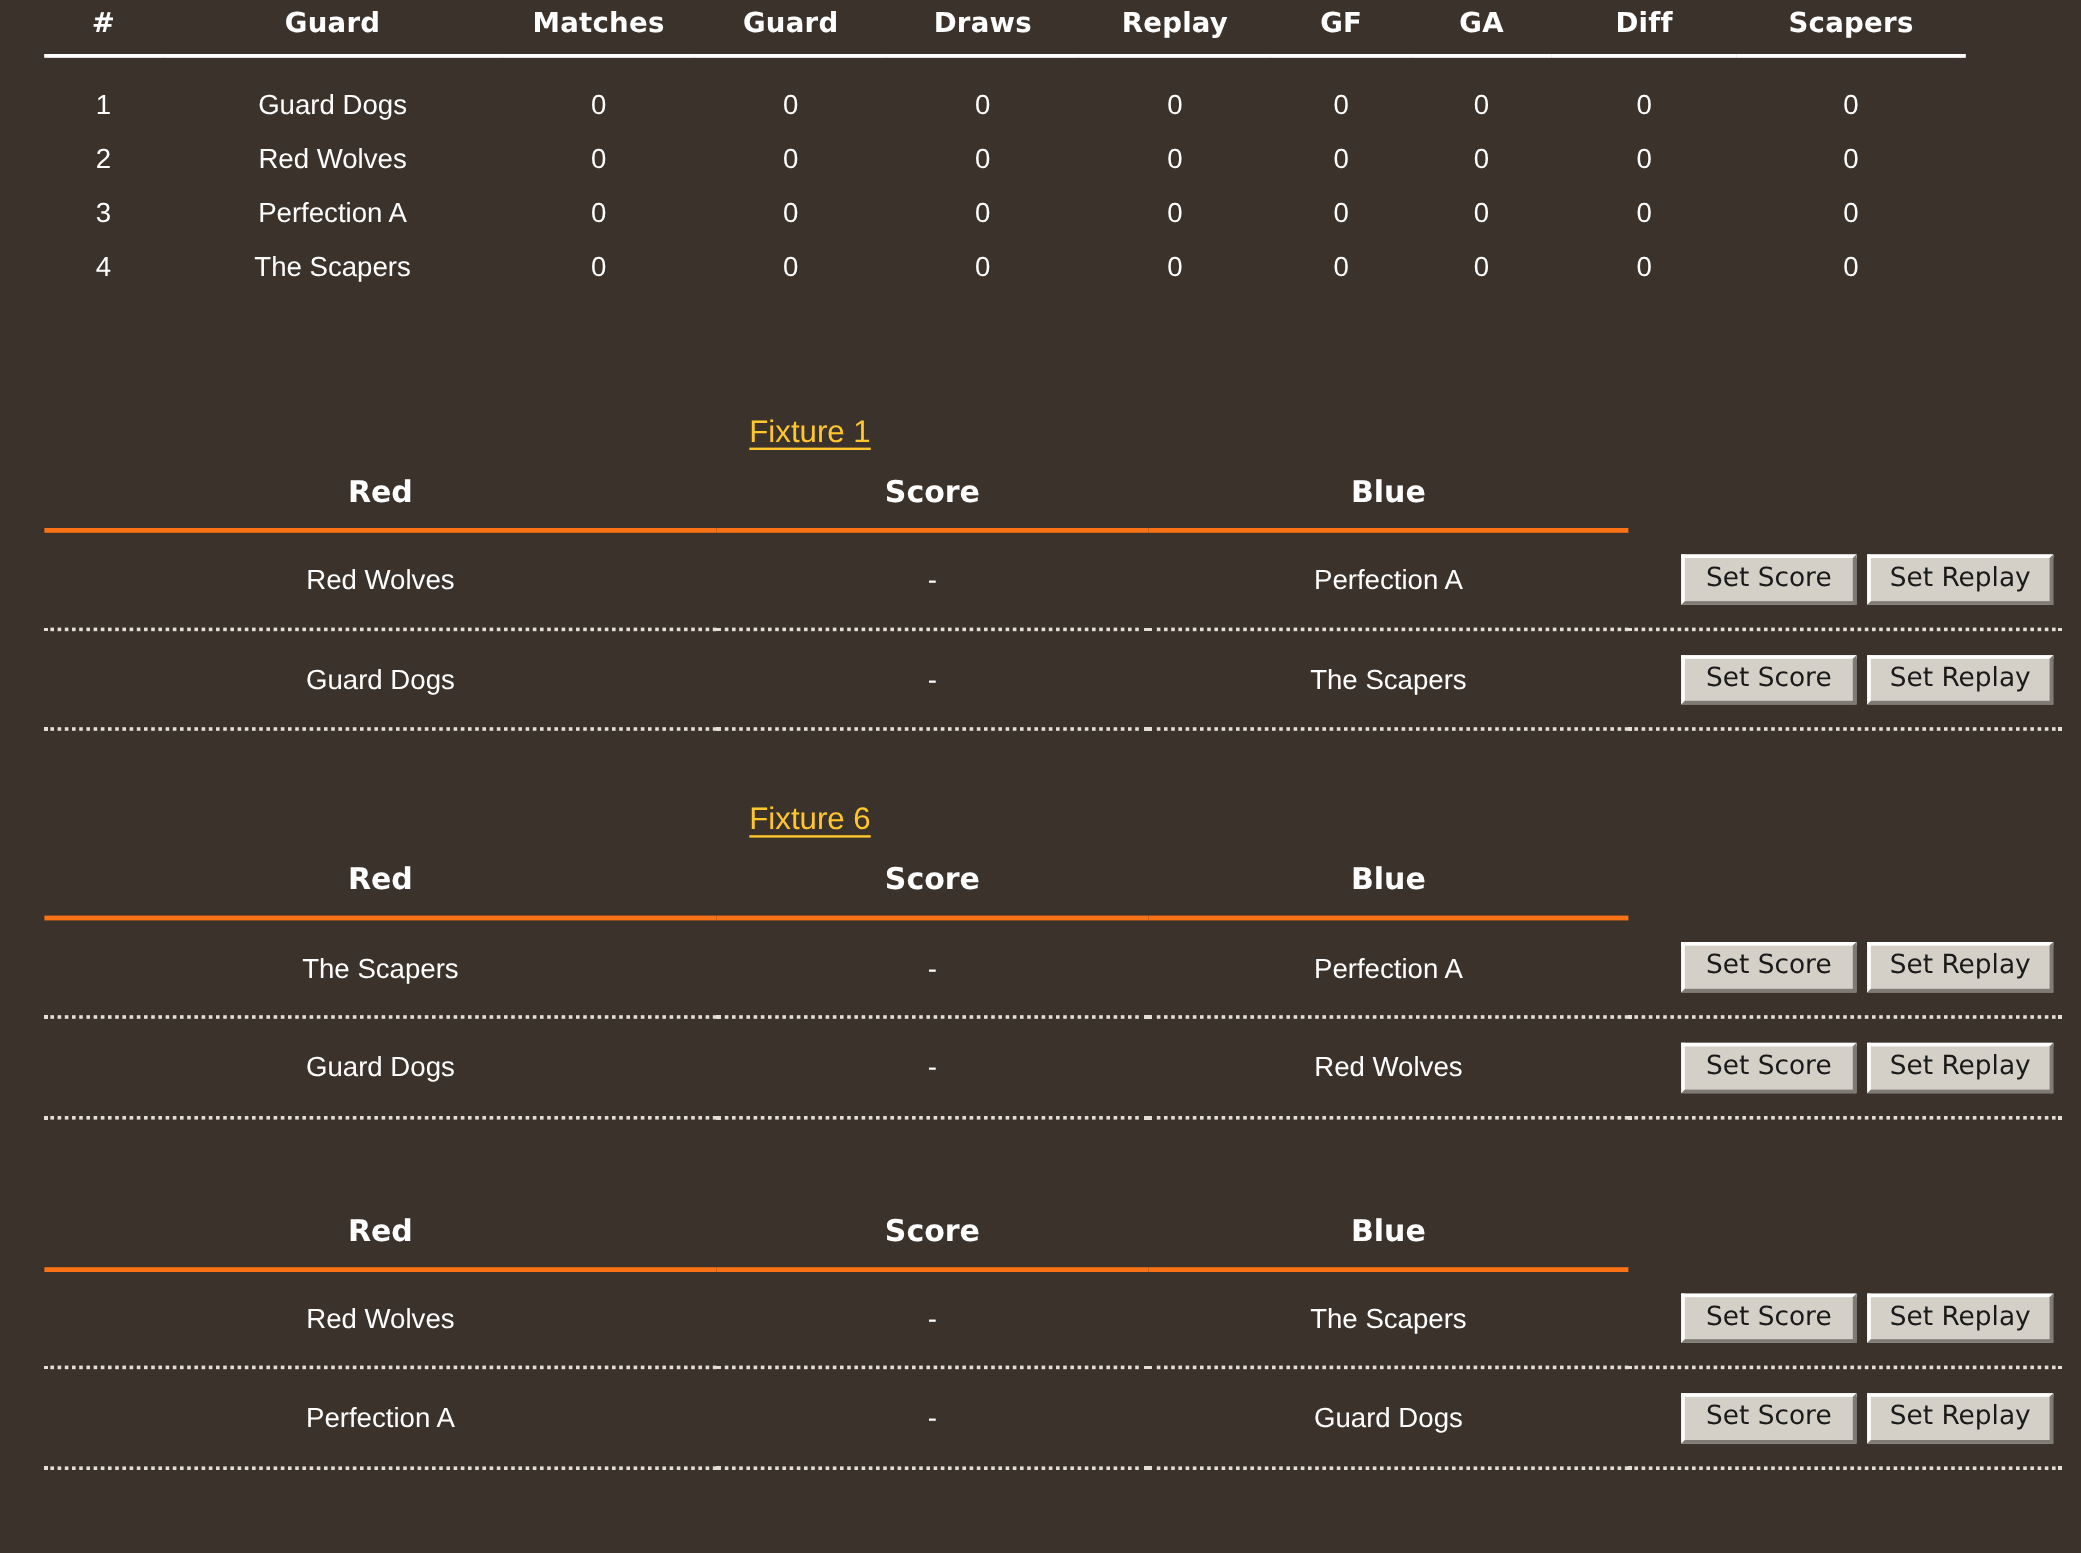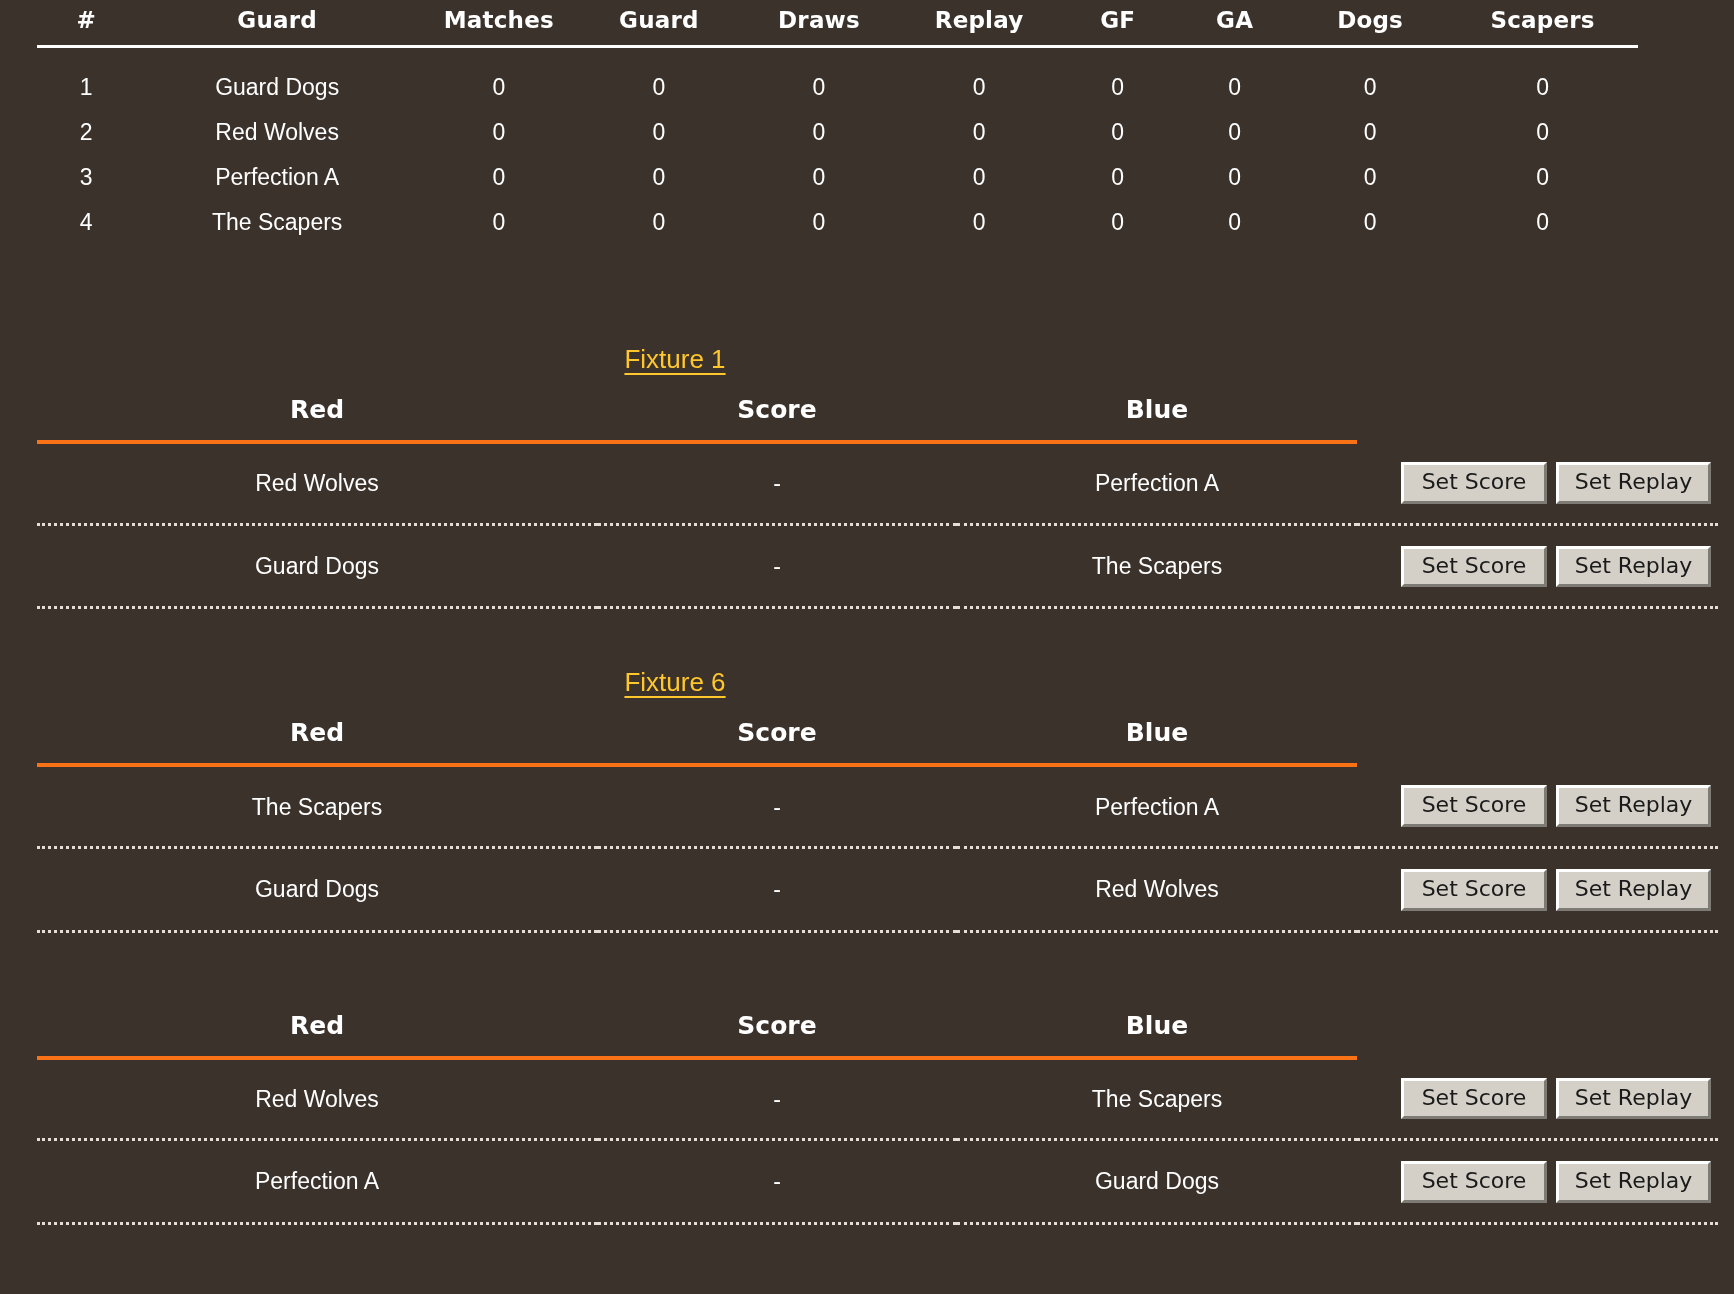--- a/index.html
+++ b/index.html
@@ -170,21 +170,21 @@
       <thead>
         <tr>
           <th>#</th>
           <th>Guard</th>
           <th>Matches</th>
           <th>Guard</th>
           <th>Draws</th>
           <th>Replay</th>
           <th>GF</th>
           <th>GA</th>
-          <th>Dogs</th>
+          <th>Diff</th>
           <th>Scapers</th>
         </tr>
       </thead>
       <tbody>
         <tr>
           <td>1</td>
           <td>Guard Dogs</td>
           <td>0</td>
           <td>0</td>
           <td>0</td>

